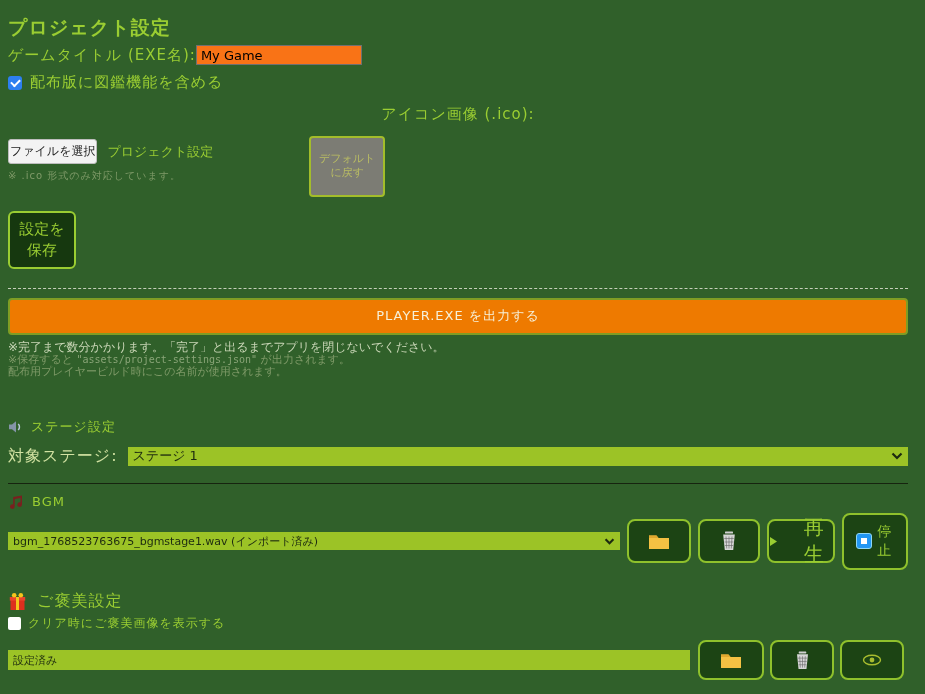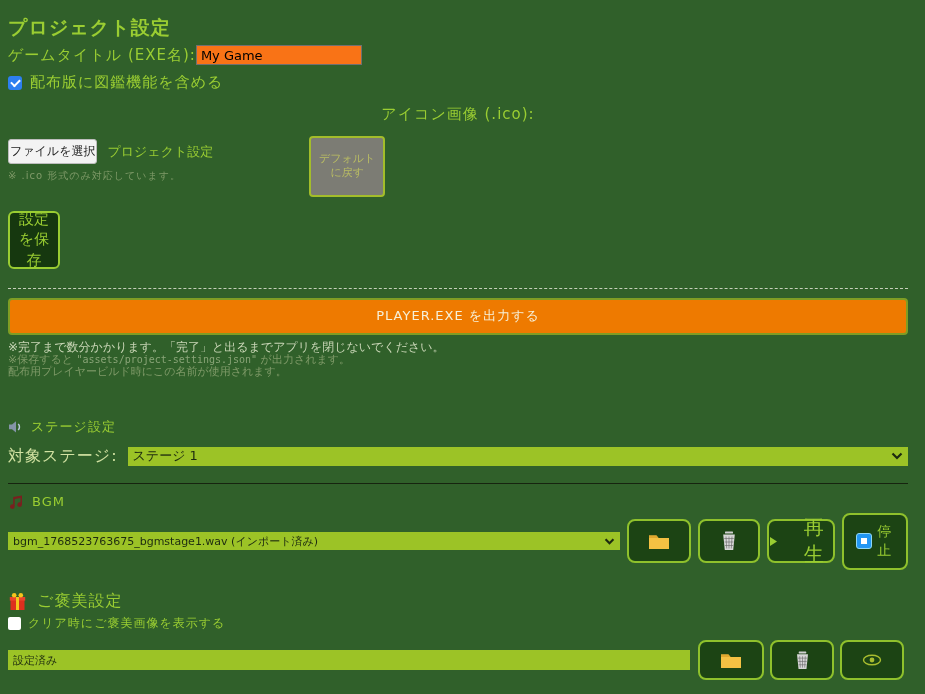--- a/index.html
+++ b/index.html
@@ -45,21 +45,21 @@
   .file-none { margin-left:10px; font-size:13px; color:#9acd32; }
   .ico-note { margin-top:5px; font-size:10px; color:#7f9a68; letter-spacing:1px; }
   .default-button {
     margin-left:96px; width:76px; min-height:36px; background:#7c7c74;
     border:2px solid #a3bd2a; border-radius:4px; color:#b9bc63;
     font-size:11px; line-height:1.3; text-align:center; padding:14px 4px;
     font-family:"DejaVu Sans", sans-serif; cursor:pointer;
   }
 
   .save-button {
-    margin-top:14px; width:52px; height:58px; background:#16380f;
+    margin-top:14px; width:68px; height:58px; background:#16380f;
     border:2px solid #9acd32; border-radius:6px; color:#9acd32;
     font-size:15px; line-height:1.35; text-align:center;
     display:flex; align-items:center; justify-content:center;
     font-family:"DejaVu Sans", sans-serif; cursor:pointer;
     word-break:break-all; padding:2px 8px;
   }
 
   .dashed-divider { margin-top:19px; border-top:1px dashed #c6cfba; height:0; }
 
   .exe-heading { margin-top:9px; font-size:16px; color:#dbd2a6; letter-spacing:1px; }

